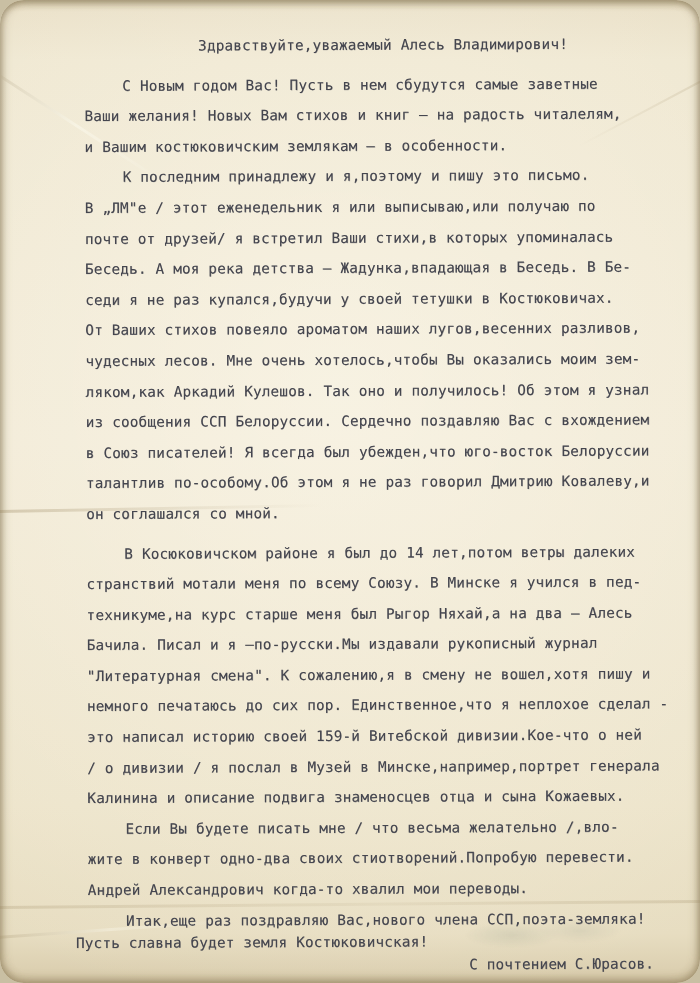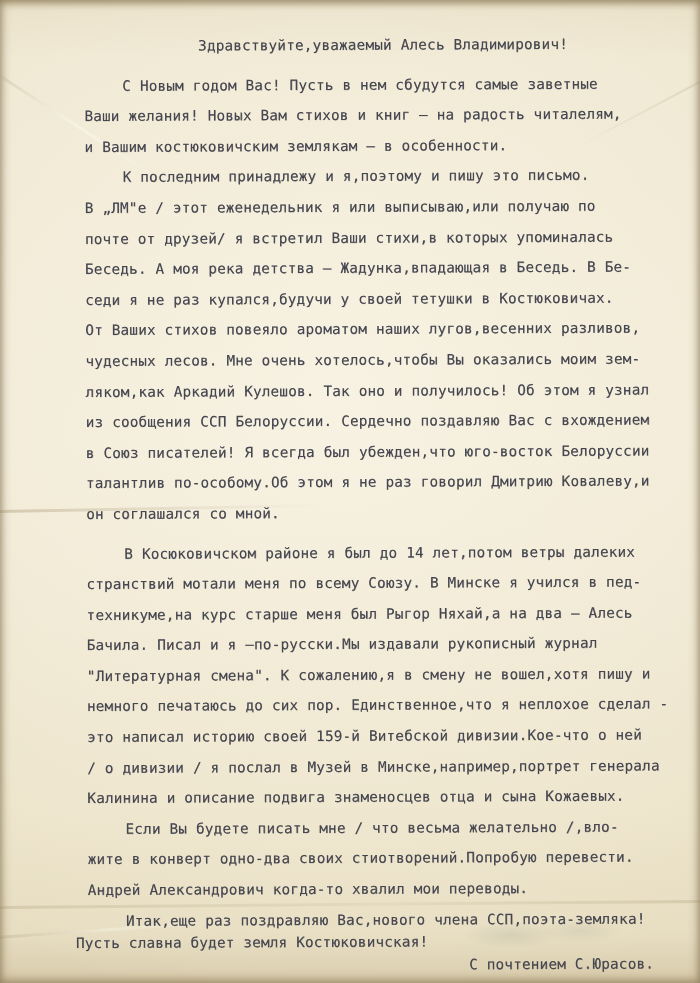--- a/index.html
+++ b/index.html
@@ -12,20 +12,21 @@
     position:absolute;inset:0;
     background:
       radial-gradient(ellipse 130% 90% at 48% 40%, rgba(255,252,242,.50), rgba(255,252,242,0) 72%),
       linear-gradient(180deg,#d8cbab 0px,#e9dfc6 12px,#eee6cf 60px,#f0e8d3 45%,#ece3c9 82%,#e7ddc1 95%,#d8cbab 100%),
       #ece3cc;
     box-shadow:
       inset 0 3px 6px rgba(110,95,60,.40),
       inset 0 -4px 8px rgba(120,100,60,.35),
       inset 4px 0 10px rgba(130,115,80,.22),
       inset -4px 0 10px rgba(130,115,80,.22);
+    border-radius: 24px;
   }
   .crease{position:absolute;pointer-events:none;}
   .crease.tl{
     left:-30px;top:55px;width:230px;height:3px;
     background:linear-gradient(90deg, rgba(150,130,90,.30), rgba(255,255,245,.40) 55%, rgba(150,130,90,0));
     transform:rotate(33deg);transform-origin:left center;
   }
   .crease.h1{
     left:0;top:507px;width:46%;height:3px;
     background:linear-gradient(90deg, rgba(150,130,90,.32), rgba(150,130,90,.10) 65%, rgba(150,130,90,0));

